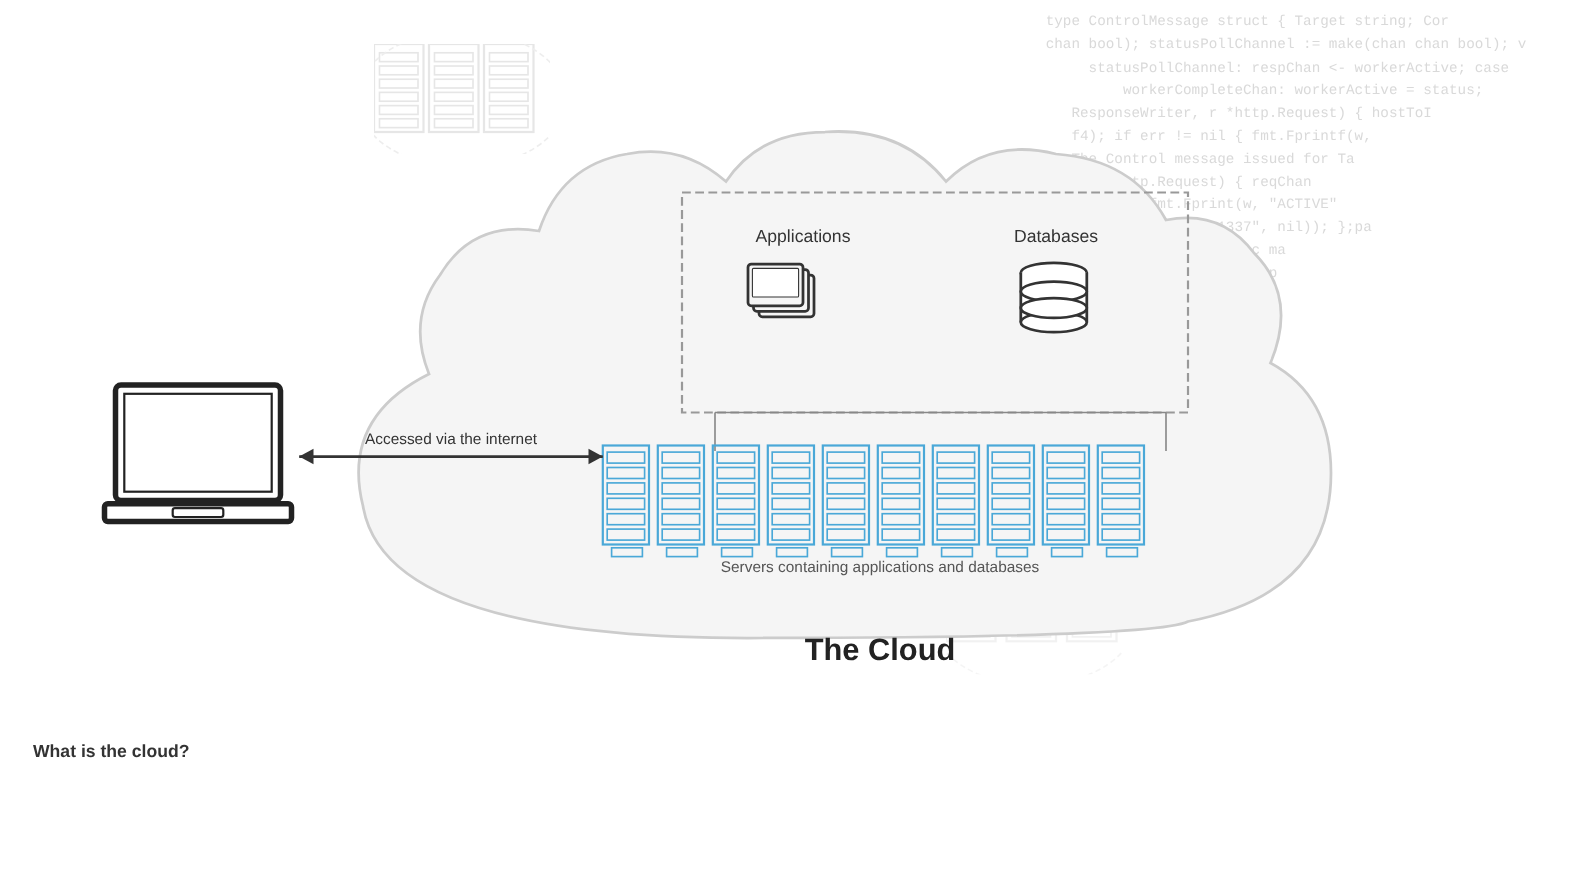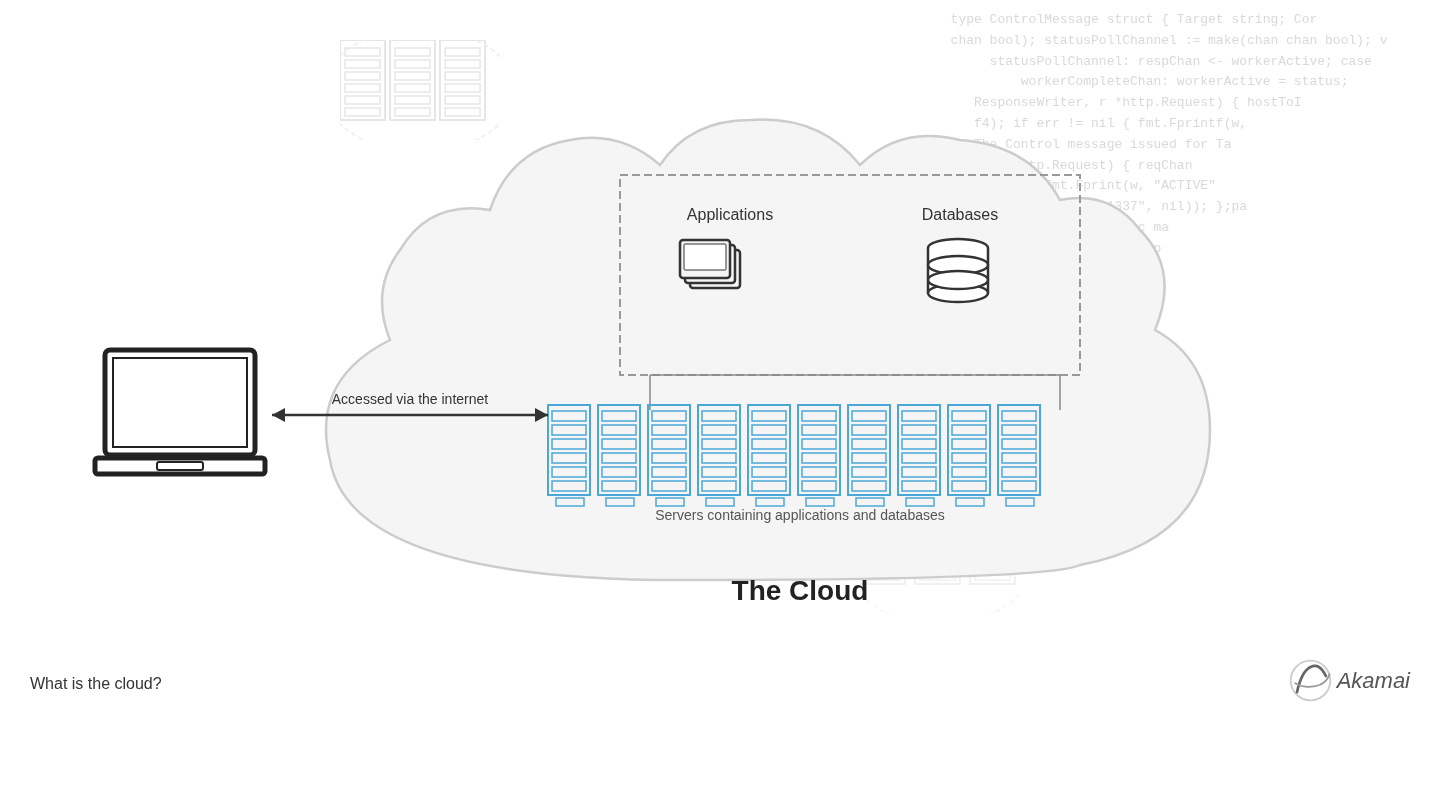--- a/index.html
+++ b/index.html
@@ -39,21 +39,21 @@
       z-index: 1;
     }
 
     
     .bottom-label {
       position: absolute;
       bottom: 25px;
       left: 30px;
       font-size: 16px;
       color: #333;
-      font-weight: 400;
+      font-weight: 700;
     }
 
     
     .akamai-logo {
       position: absolute;
       bottom: 15px;
       right: 30px;
       display: flex;
       align-items: center;
       gap: 4px;
@@ -356,22 +356,14 @@
       <polygon points="272,415 285,408 285,422" fill="#333"></polygon>
 
       <polygon points="548,415 535,408 535,422" fill="#333"></polygon>
 
       <text x="410" y="404" font-size="14" fill="#333" text-anchor="middle" font-family="Arial">Accessed via the internet</text>
     </g>
   </svg>
 
   <div class="bottom-label">What is the cloud?</div>
 
-  <div class="akamai-logo">
-    <svg class="logo-icon" viewBox="0 0 50 50">
-      <circle cx="25" cy="25" r="22" fill="none" stroke="#ccc" stroke-width="2"></circle>
-      <path d="M 10 38 Q 15 15 25 10 Q 35 5 42 20" fill="none" stroke="#666" stroke-width="3" stroke-linecap="round"></path>
-      <path d="M 8 28 Q 20 35 35 30 Q 44 26 46 18" fill="none" stroke="#999" stroke-width="2" stroke-linecap="round"></path>
-    </svg>
-    <span class="logo-text">Akamai</span>
-  </div>
 
 </div>
 
 </body></html>

